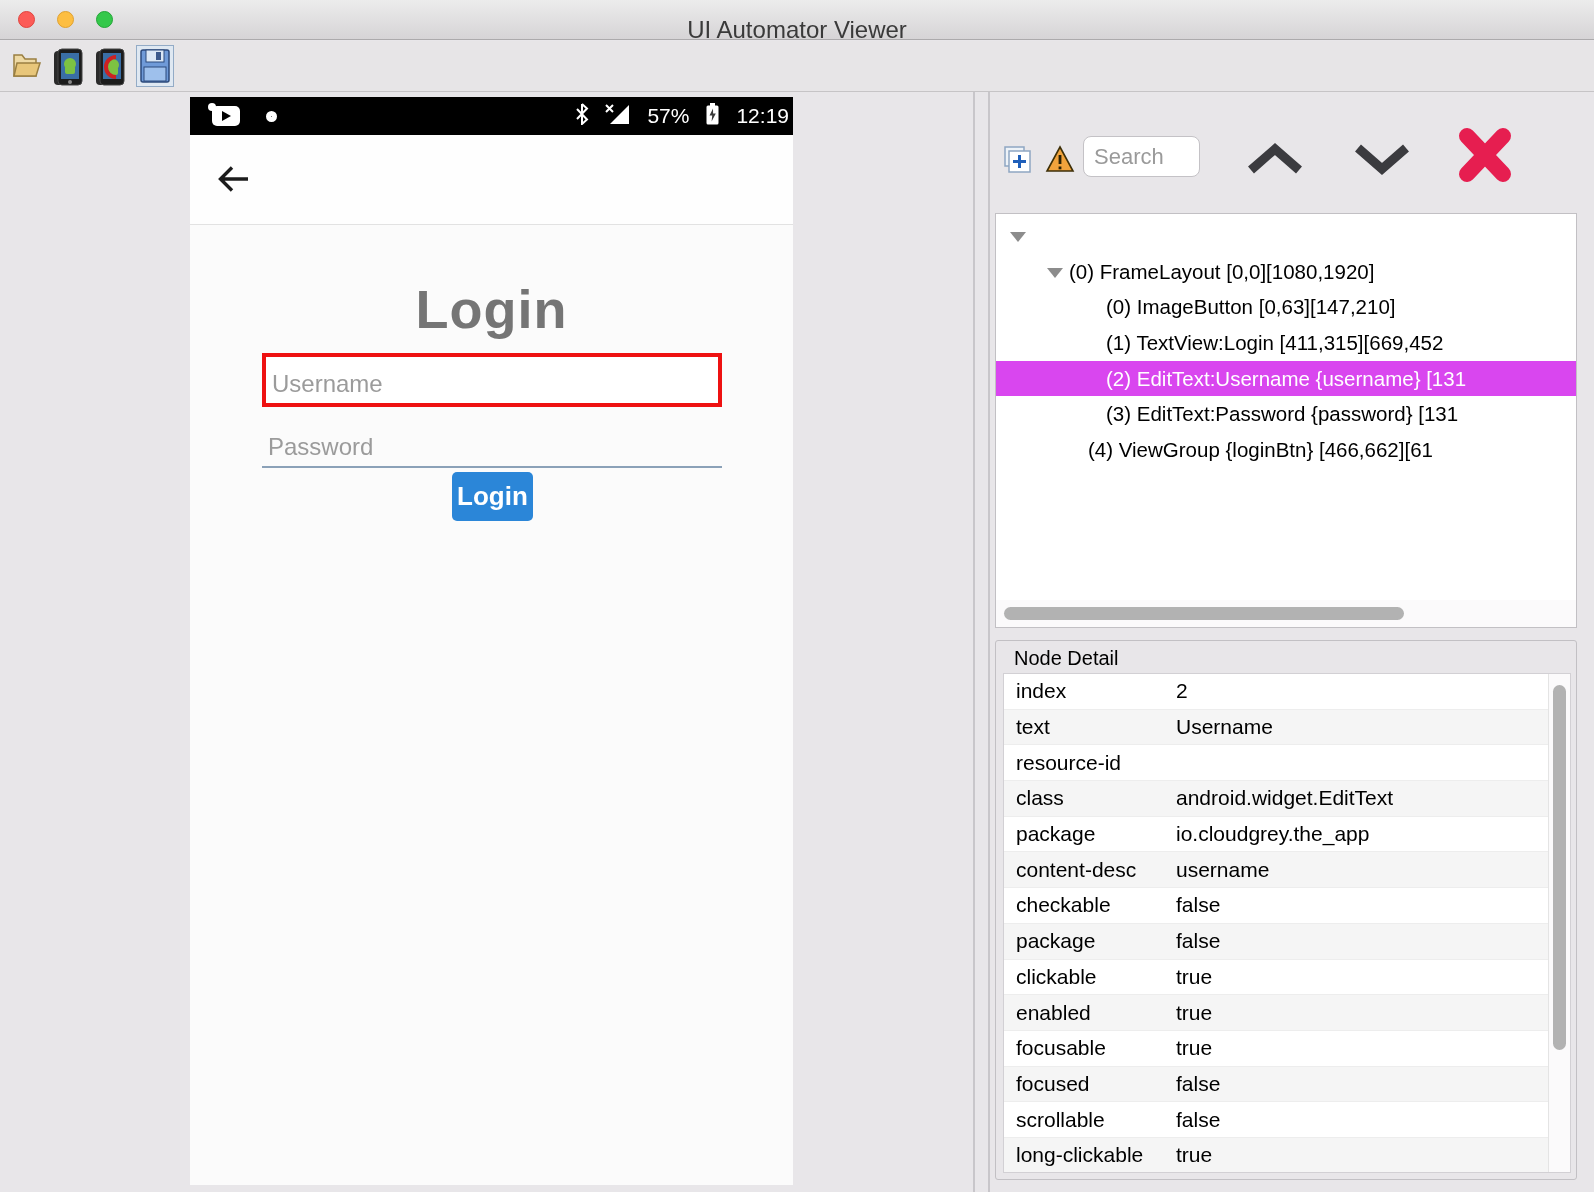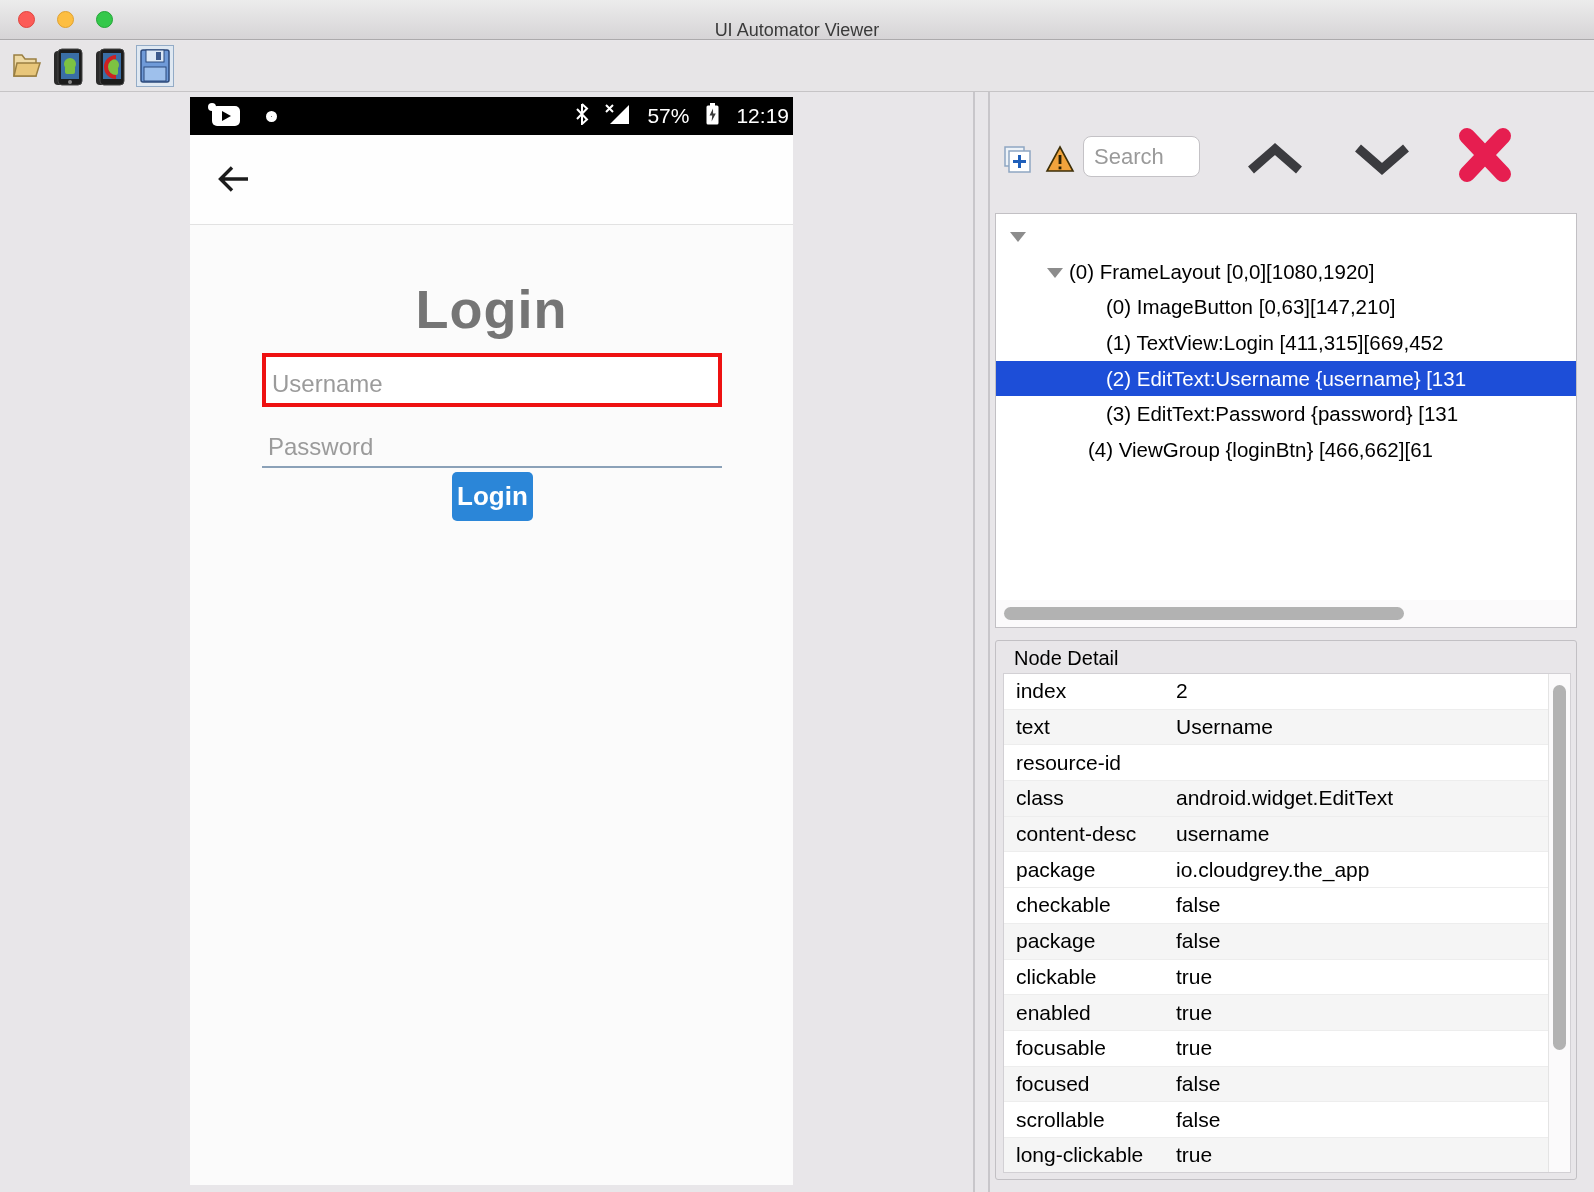--- a/index.html
+++ b/index.html
@@ -3,21 +3,21 @@
 <meta charset="utf-8">
 <style>
   * { margin:0; padding:0; box-sizing:border-box; }
   html,body { width:1594px; height:1192px; overflow:hidden;
     font-family:"Liberation Sans", sans-serif; background:#e8e6e9; }
 
   
   .titlebar { position:absolute; left:0; top:0; width:1594px; height:40px;
     background:linear-gradient(#ececec,#d6d4d6); border-bottom:1px solid #acaaac;
     display:flex; align-items:center; justify-content:center; }
-  .win-title { font-size:18px; color:#3a3a3a;margin-top:21px; }
+  .win-title { font-size:24px; color:#3a3a3a;margin-top:21px; }
   .lights { position:absolute; left:18px; top:11px; display:flex; gap:22px; }
   .light { width:17px; height:17px; border-radius:50%; }
   .light.red { background:#fc5b57; border:1px solid #e0443e; }
   .light.yellow { background:#fdbe41; border:1px solid #dfa131; }
   .light.green { background:#34c84a; border:1px solid #23a537; }
 
   .toolbar { position:absolute; left:0; top:41px; width:1594px; height:51px;
     background:#e7e5e7; border-bottom:1px solid #c6c4c6; }
   .tool { position:absolute; top:6px; }
   .save-sel { position:absolute; left:136px; top:4px; width:38px; height:42px;
@@ -63,21 +63,21 @@
   .t-icon { position:absolute; }
   .search { position:absolute; left:88px; top:44px; width:117px; height:41px;
     border:1px solid #c4c2c6; border-radius:8px; background:#fff; font-size:22px; color:#444;
     padding:0 10px; font-family:"Liberation Sans", sans-serif; }
   .search::placeholder { color:#9a9a9a; }
 
   .tree-box { position:absolute; left:0; top:121px; width:582px; height:415px;
     background:#fff; border:1px solid #c2c0c4; }
   .tree-rows { position:absolute; left:0; top:4px; width:100%; }
   .trow { display:flex; align-items:center; height:35.7px; white-space:nowrap; overflow:hidden; }
-  .trow.selected { background:#1d4ed8; }
+  .trow.selected { background:#d946ef; }
   .trow.selected .tlabel { color:#fff; }
   .tindent { flex:none; display:block; }
   .texp { flex:none; width:18px; display:block; }
   .texp.down:before { content:""; display:block; width:0; height:0; margin-top:3px;
     border-left:8px solid transparent; border-right:8px solid transparent; border-top:10px solid #8c8c8c; }
   .tlabel { font-size:20.5px; color:#000; padding-left:4px; }
   .hscroll { position:absolute; left:0; bottom:0; width:100%; height:27px; background:#fbfafb; }
   .hthumb { position:absolute; left:8px; top:7px; width:400px; height:13px; border-radius:7px; background:#b2b2b2; }
 
   .detail-group { position:absolute; left:0; top:548px; width:582px; height:540px;
@@ -284,27 +284,27 @@
             <span class="dval">Username</span>
           </div>
           <div class="drow">
             <span class="dkey">resource-id</span>
             <span class="dval"></span>
           </div>
           <div class="drow alt">
             <span class="dkey">class</span>
             <span class="dval">android.widget.EditText</span>
           </div>
+          <div class="drow">
+            <span class="dkey">package</span>
+            <span class="dval">io.cloudgrey.the_app</span>
+          </div>
           <div class="drow alt">
             <span class="dkey">content-desc</span>
             <span class="dval">username</span>
-          </div>
-          <div class="drow">
-            <span class="dkey">package</span>
-            <span class="dval">io.cloudgrey.the_app</span>
           </div>
           <div class="drow">
             <span class="dkey">checkable</span>
             <span class="dval">false</span>
           </div>
           <div class="drow alt">
             <span class="dkey">package</span>
             <span class="dval">false</span>
           </div>
           <div class="drow">

